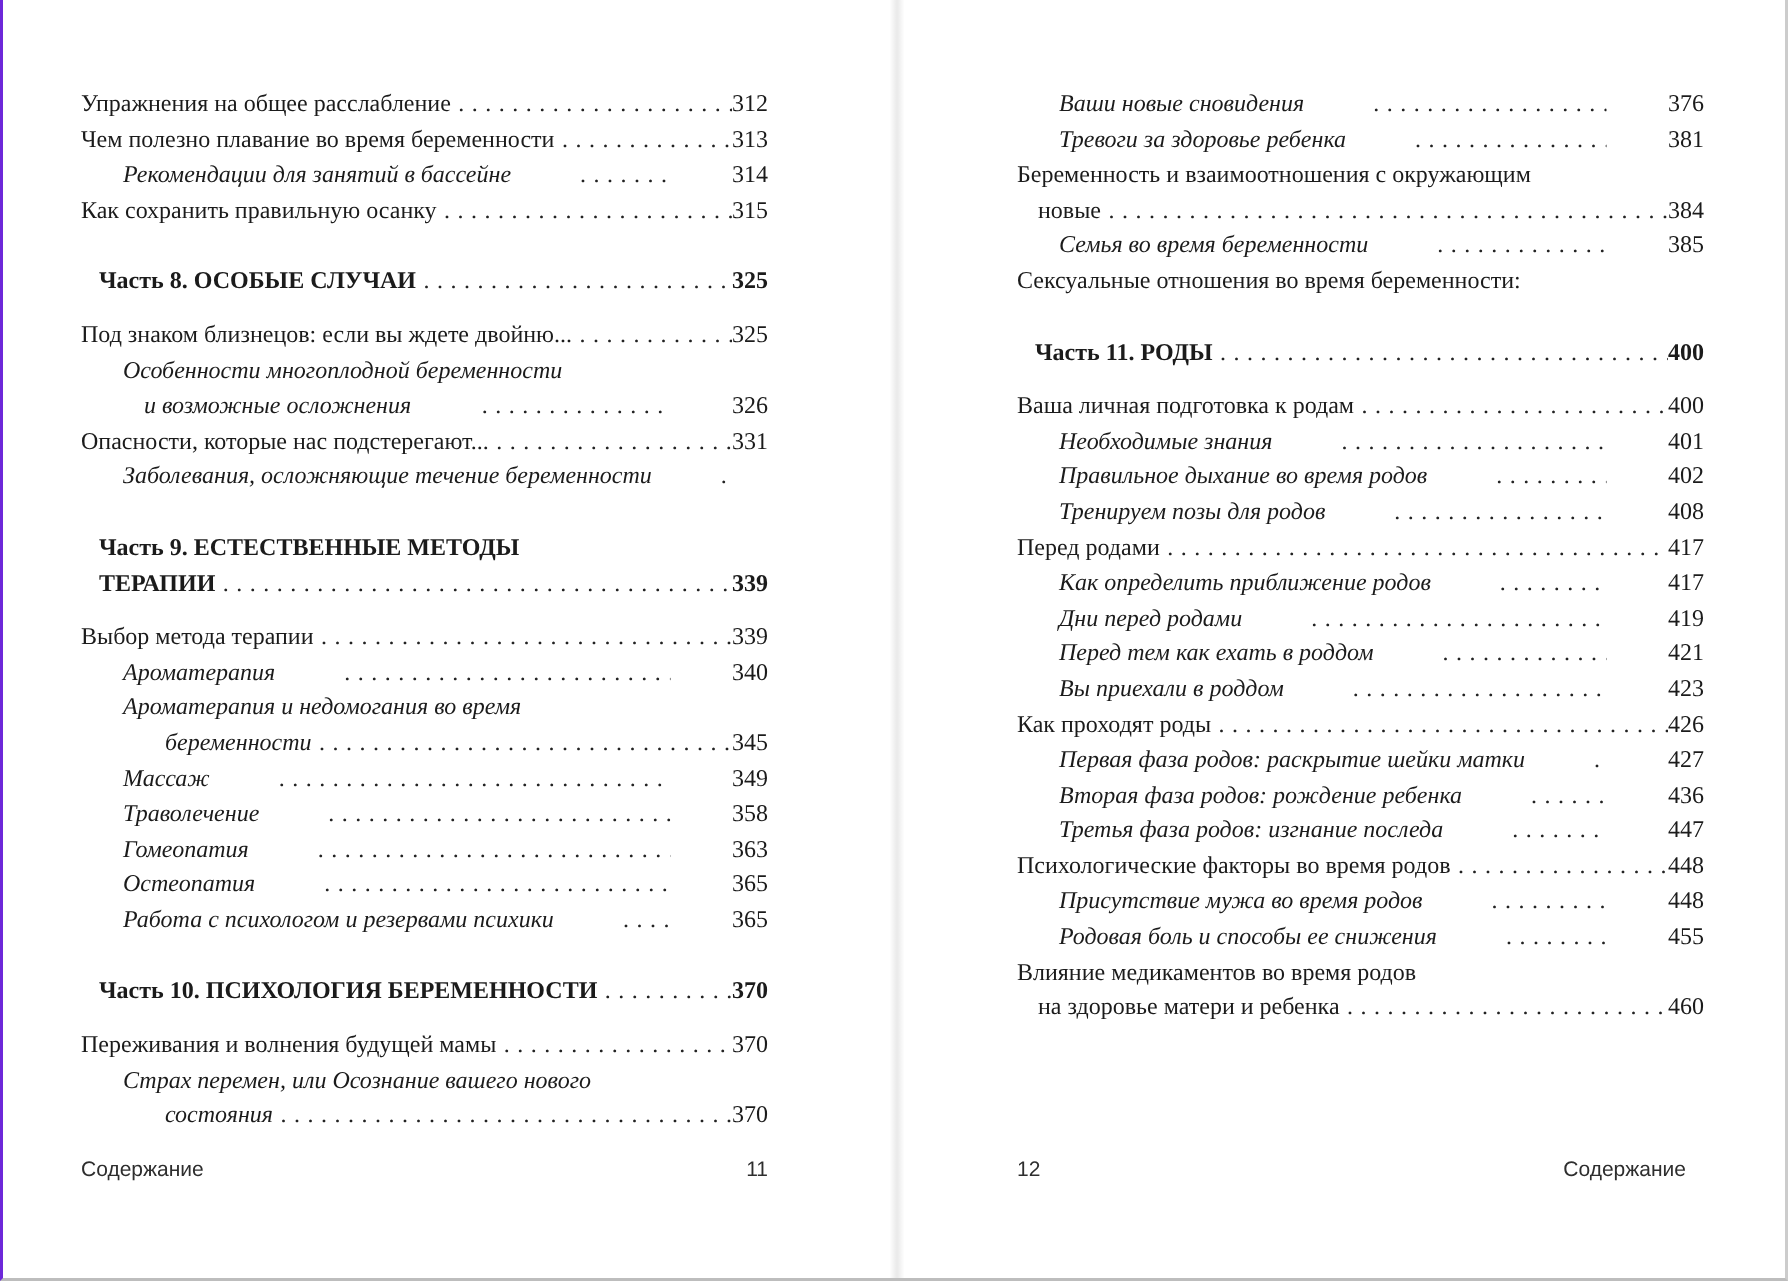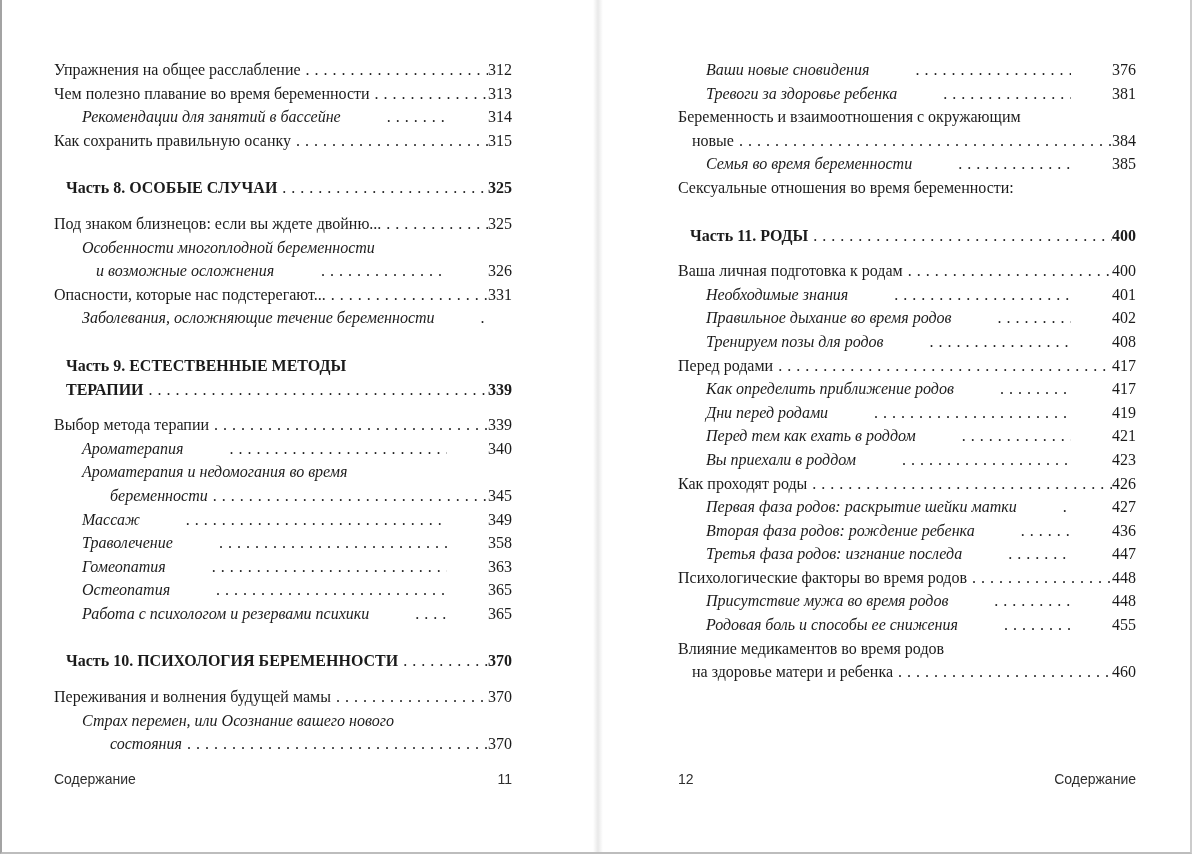--- a/index.html
+++ b/index.html
@@ -3,21 +3,21 @@
 <meta charset="utf-8">
 <style>
   * { margin: 0; padding: 0; box-sizing: border-box; }
   html, body { background: #ffffff; }
   .spread {
     position: relative;
     width: 1192px;
     height: 854px;
     background: #ffffff;
     overflow: hidden;
-    border-left: 2px solid #a3a3a3;
+    border-left: 2px solid #6d28d9;
     border-right: 2px solid #cccccc;
     border-bottom: 2px solid #bdbdbd;
   }
   .page {
     position: absolute;
     top: 0;
     height: 854px;
     width: 596px;
     font-family: "Liberation Serif", "DejaVu Serif", serif;
     color: #1b1b1b;
@@ -73,21 +73,21 @@
   .footer {
     position: absolute;
     top: 771px;
     display: flex;
     justify-content: space-between;
     font-family: "Liberation Sans", "DejaVu Sans", sans-serif;
     font-size: 14px;
     color: #2e2e2e;
   }
   .page-left  .footer { left: 52px; right: 86px; }
-  .page-right .footer { left: 80px; right: 58px; }
+  .page-right .footer { left: 80px; right: 70px; }
 </style>
 </head>
 <body>
 
 <div class="spread">
 
   <div class="page page-left">
     <div class="toc">
         <div class="entry normal">
           <div class="line ind-0">

